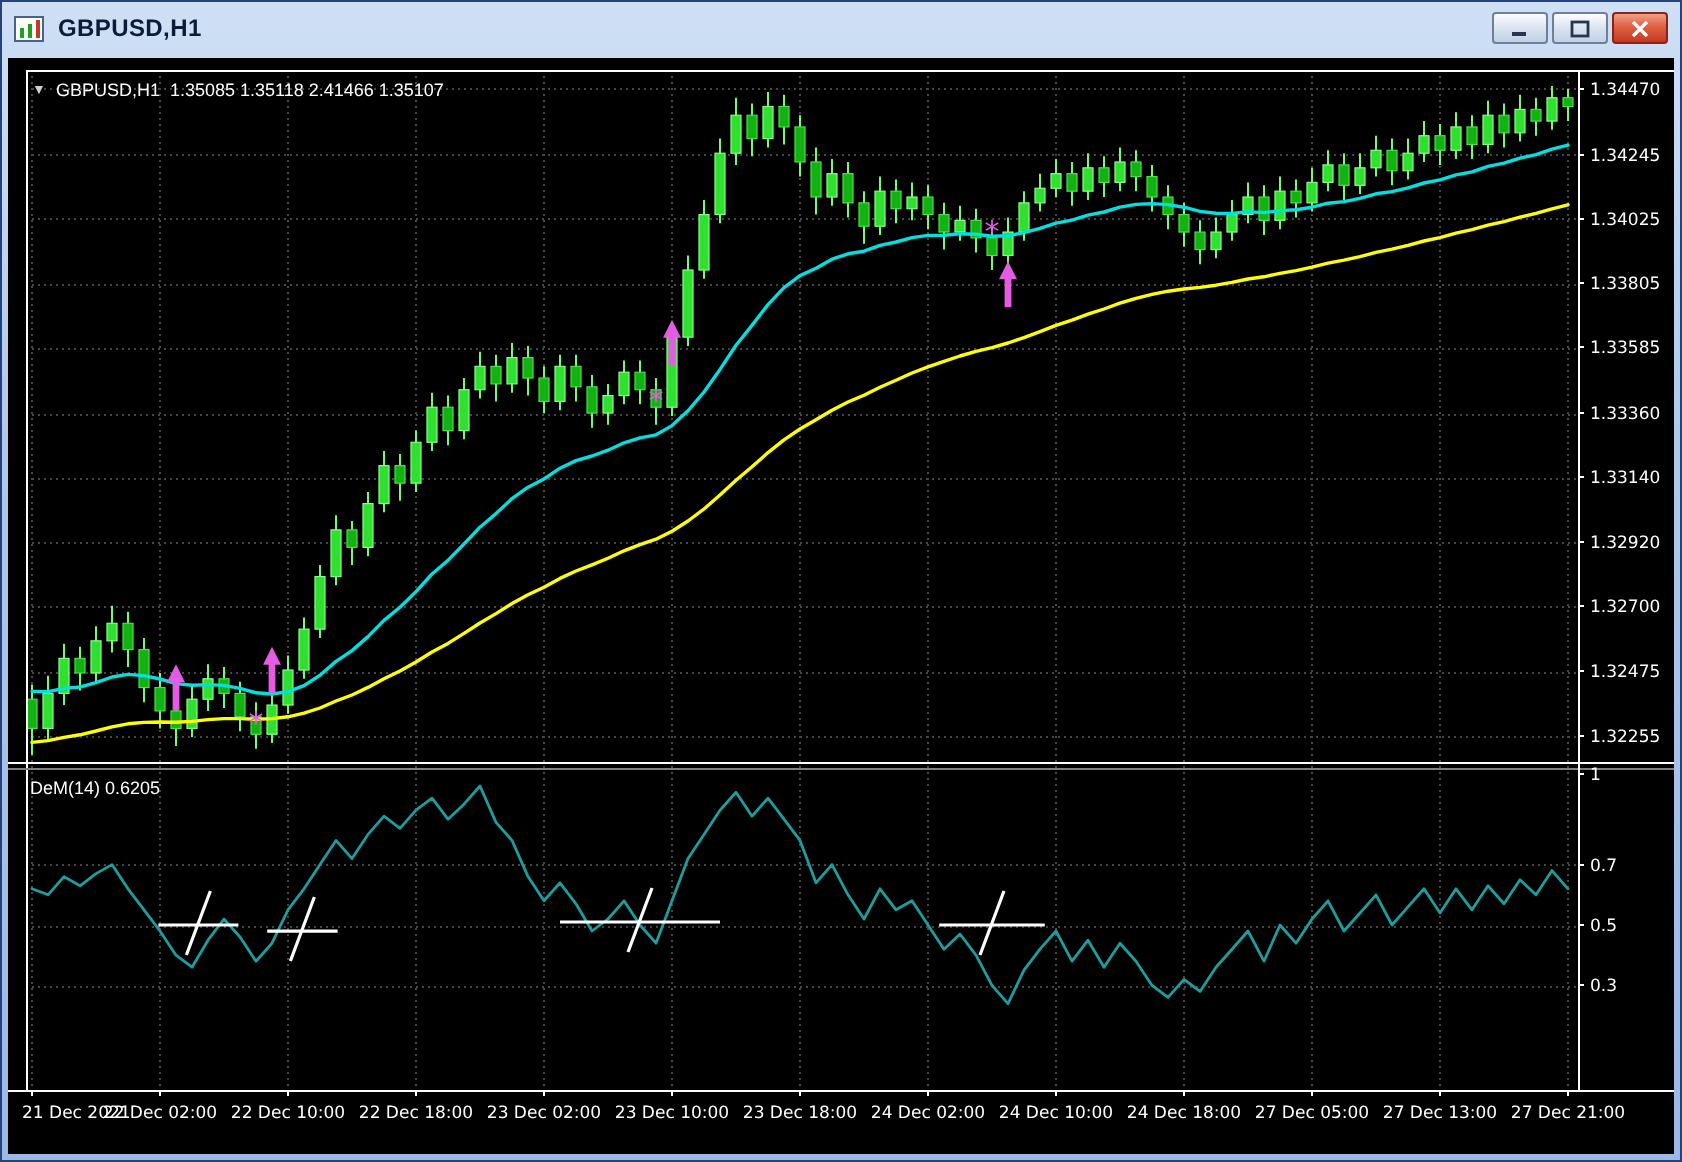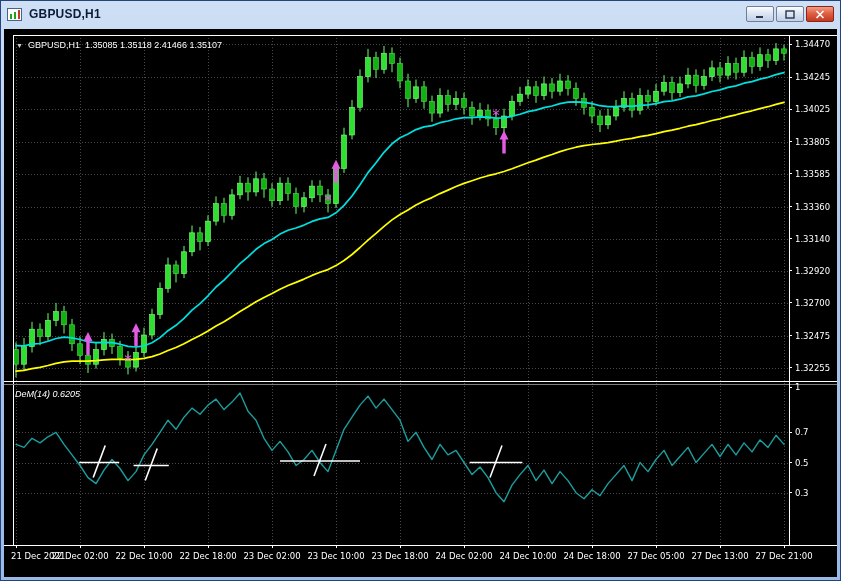--- a/index.html
+++ b/index.html
@@ -10,21 +10,21 @@
   .win-icon{width:16px;height:15px;display:inline-flex;}
   .title{font-size:12px;font-weight:700;color:#0b1c38;letter-spacing:.2px;}
   .win-buttons{position:absolute;right:6px;top:5px;display:flex;gap:2px;}
   .wbtn{width:28px;height:16px;border-radius:2px;display:flex;align-items:center;justify-content:center;
         border:1px solid #6f7f9b;background:linear-gradient(180deg,#fdfdfd,#dde6f2 45%,#c2d1e6);padding:0;cursor:default;}
   .wbtn.close{border:1px solid #8c2314;background:linear-gradient(180deg,#f0a088,#e06043 45%,#c23a22);}
   .client{position:absolute;left:3px;top:28px;width:833px;height:548px;background:#000;}
   svg{display:block;}
   .ohlc{position:absolute;left:12px;top:11px;color:#fff;font-size:9px;display:flex;gap:5px;align-items:center;white-space:nowrap;}
   .ohlc .tri{font-size:7px;color:#cfcfcf;line-height:1;}
-  .demlabel{position:absolute;left:11px;top:360px;color:#fff;font-size:9px;white-space:nowrap;font-style:italic;}
+  .demlabel{position:absolute;left:11px;top:360px;color:#fff;font-size:9px;white-space:nowrap;}
 </style>
 </head>
 <body>
 
 <div class="window">
   <div class="titlebar">
     <span class="win-icon">
       <svg width="16" height="15" viewBox="0 0 16 15">
         <rect x="0.5" y="1.5" width="14" height="12" fill="#fdfdfd" stroke="#48628e"></rect>
         <rect x="3" y="7" width="2" height="5" fill="#1fa01f"></rect>

